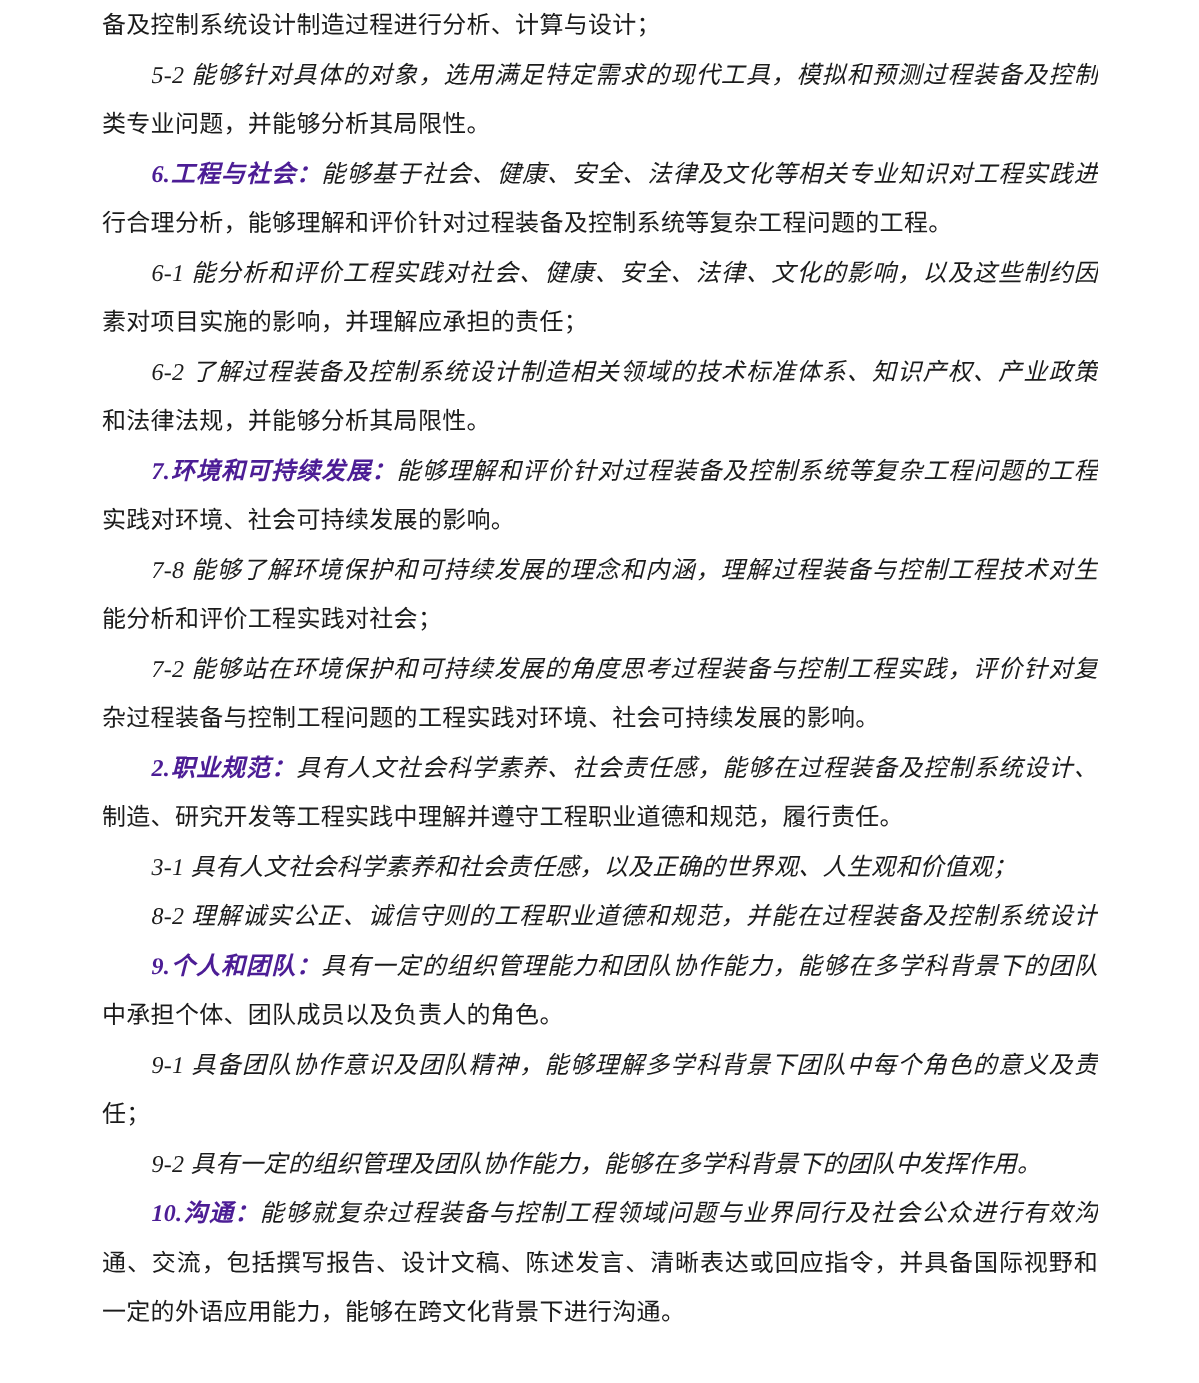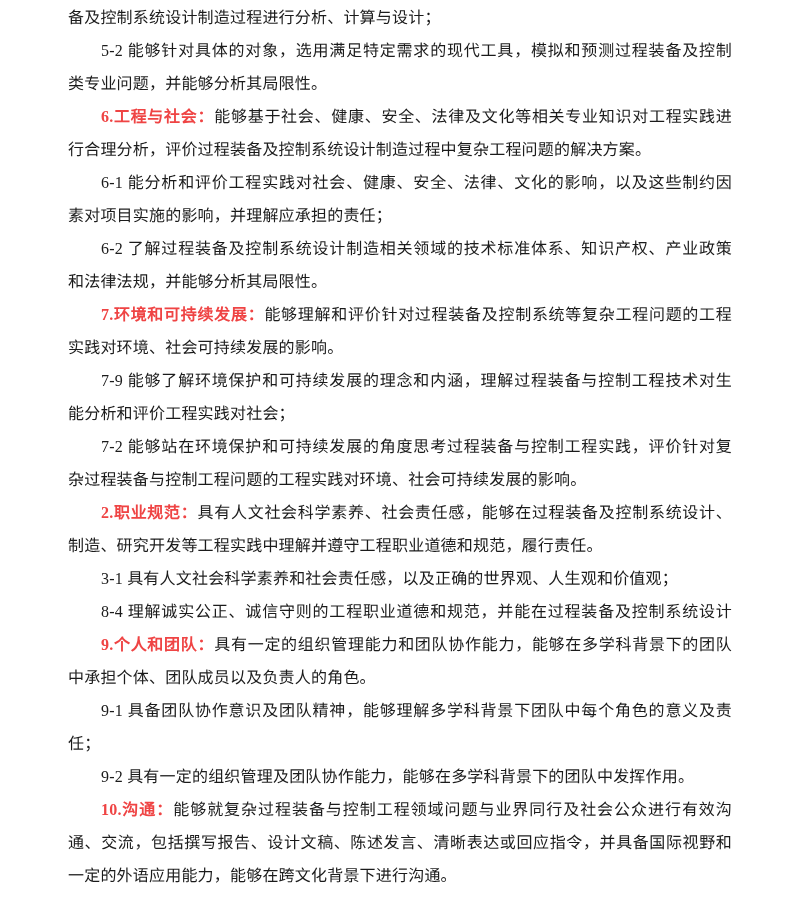--- a/index.html
+++ b/index.html
@@ -30,54 +30,55 @@
     height: 33px;
     line-height: 33px;
     font-size: 16px;
     color: #1b1b1b;
     text-align: left;
     overflow: hidden;
     letter-spacing: 0.2px;
   }
   .line.indent {
     padding-left: 33px;
+    font-style: italic;
   }
   .line.fill {
     text-align: justify;
     text-align-last: justify;
   }
   .line b {
     font-weight: bold;
-    color: #ef4444;
+    color: #4c1d95;
   }
 </style>
 </head>
 <body>
 
 <div class="page">
   <div class="doc-body">
       <div class="line">备及控制系统设计制造过程进行分析、计算与设计；</div>
       <div class="line indent fill">5-2 能够针对具体的对象，选用满足特定需求的现代工具，模拟和预测过程装备及控制</div>
       <div class="line">类专业问题，并能够分析其局限性。</div>
       <div class="line indent fill"><b>6.工程与社会：</b>能够基于社会、健康、安全、法律及文化等相关专业知识对工程实践进</div>
-      <div class="line">行合理分析，评价过程装备及控制系统设计制造过程中复杂工程问题的解决方案。</div>
+      <div class="line">行合理分析，能够理解和评价针对过程装备及控制系统等复杂工程问题的工程。</div>
       <div class="line indent fill">6-1 能分析和评价工程实践对社会、健康、安全、法律、文化的影响，以及这些制约因</div>
       <div class="line">素对项目实施的影响，并理解应承担的责任；</div>
       <div class="line indent fill">6-2 了解过程装备及控制系统设计制造相关领域的技术标准体系、知识产权、产业政策</div>
       <div class="line">和法律法规，并能够分析其局限性。</div>
       <div class="line indent fill"><b>7.环境和可持续发展：</b>能够理解和评价针对过程装备及控制系统等复杂工程问题的工程</div>
       <div class="line">实践对环境、社会可持续发展的影响。</div>
-      <div class="line indent fill">7-9 能够了解环境保护和可持续发展的理念和内涵，理解过程装备与控制工程技术对生</div>
+      <div class="line indent fill">7-8 能够了解环境保护和可持续发展的理念和内涵，理解过程装备与控制工程技术对生</div>
       <div class="line">能分析和评价工程实践对社会；</div>
       <div class="line indent fill">7-2 能够站在环境保护和可持续发展的角度思考过程装备与控制工程实践，评价针对复</div>
       <div class="line">杂过程装备与控制工程问题的工程实践对环境、社会可持续发展的影响。</div>
       <div class="line indent fill"><b>2.职业规范：</b>具有人文社会科学素养、社会责任感，能够在过程装备及控制系统设计、</div>
       <div class="line">制造、研究开发等工程实践中理解并遵守工程职业道德和规范，履行责任。</div>
       <div class="line indent">3-1 具有人文社会科学素养和社会责任感，以及正确的世界观、人生观和价值观；</div>
-      <div class="line indent fill">8-4 理解诚实公正、诚信守则的工程职业道德和规范，并能在过程装备及控制系统设计</div>
+      <div class="line indent fill">8-2 理解诚实公正、诚信守则的工程职业道德和规范，并能在过程装备及控制系统设计</div>
       <div class="line indent fill"><b>9.个人和团队：</b>具有一定的组织管理能力和团队协作能力，能够在多学科背景下的团队</div>
       <div class="line">中承担个体、团队成员以及负责人的角色。</div>
       <div class="line indent fill">9-1 具备团队协作意识及团队精神，能够理解多学科背景下团队中每个角色的意义及责</div>
       <div class="line">任；</div>
       <div class="line indent">9-2 具有一定的组织管理及团队协作能力，能够在多学科背景下的团队中发挥作用。</div>
       <div class="line indent fill"><b>10.沟通：</b>能够就复杂过程装备与控制工程领域问题与业界同行及社会公众进行有效沟</div>
       <div class="line fill">通、交流，包括撰写报告、设计文稿、陈述发言、清晰表达或回应指令，并具备国际视野和</div>
       <div class="line">一定的外语应用能力，能够在跨文化背景下进行沟通。</div>
     </div>
 </div>

